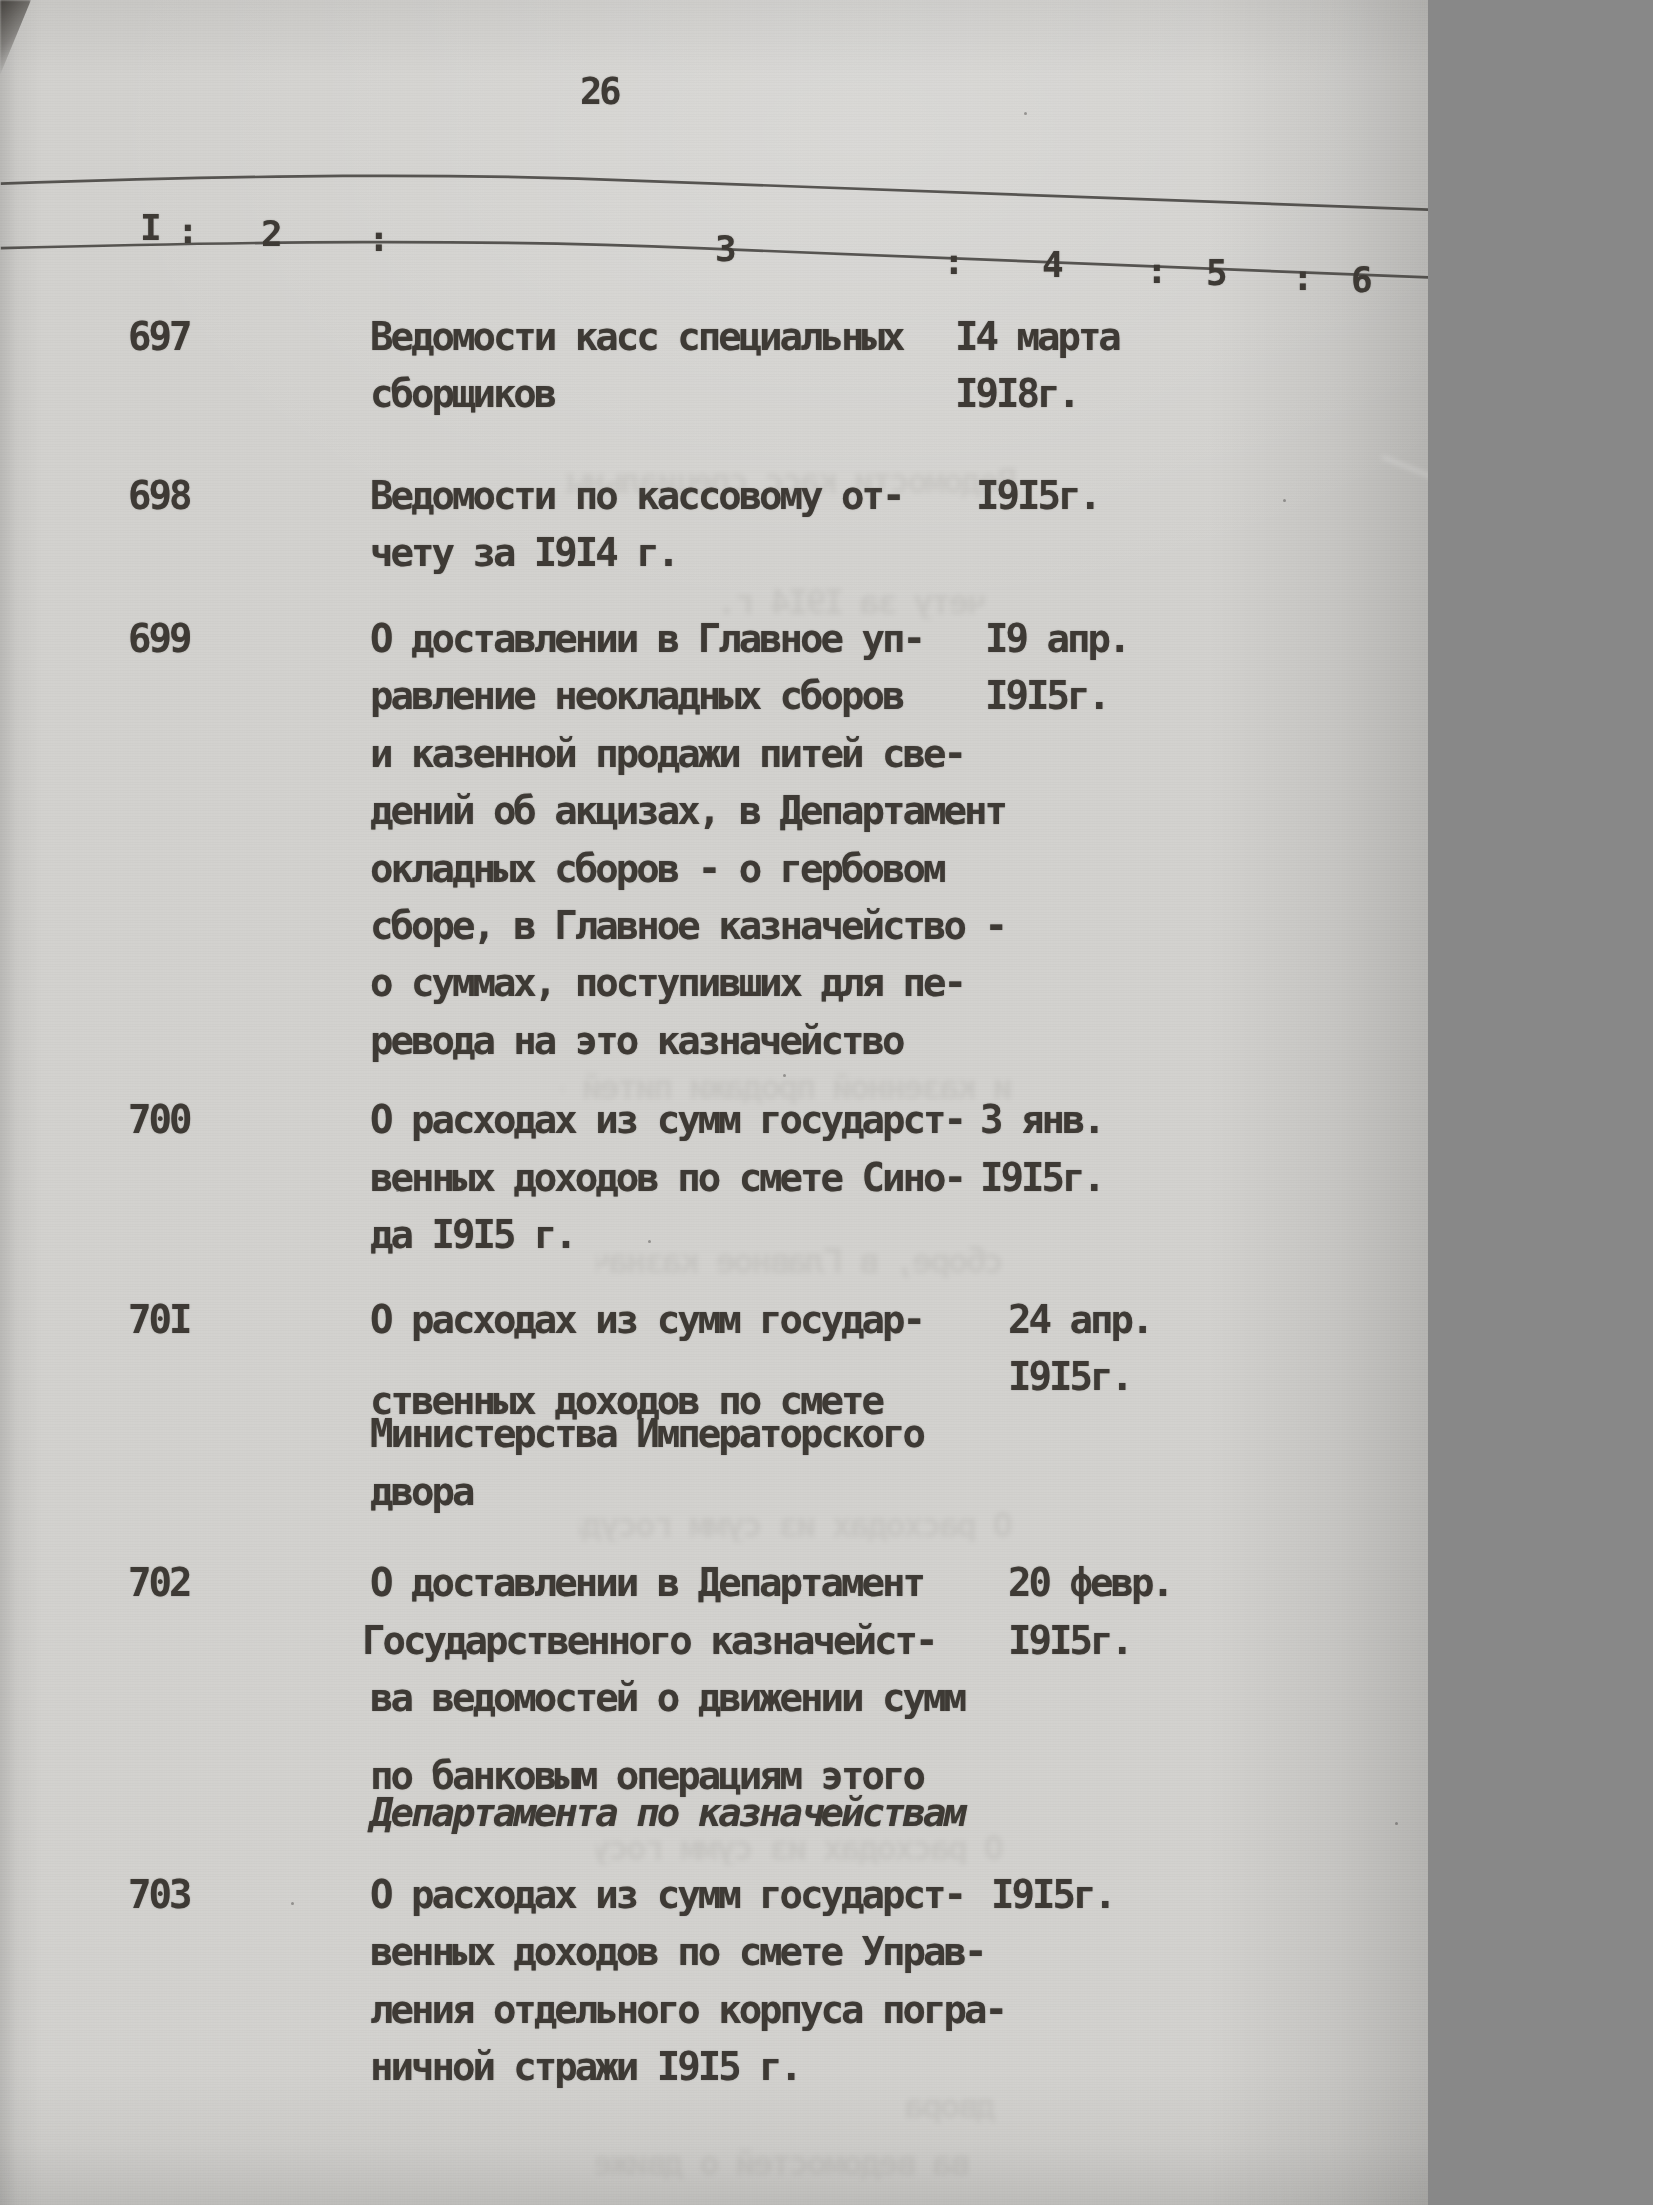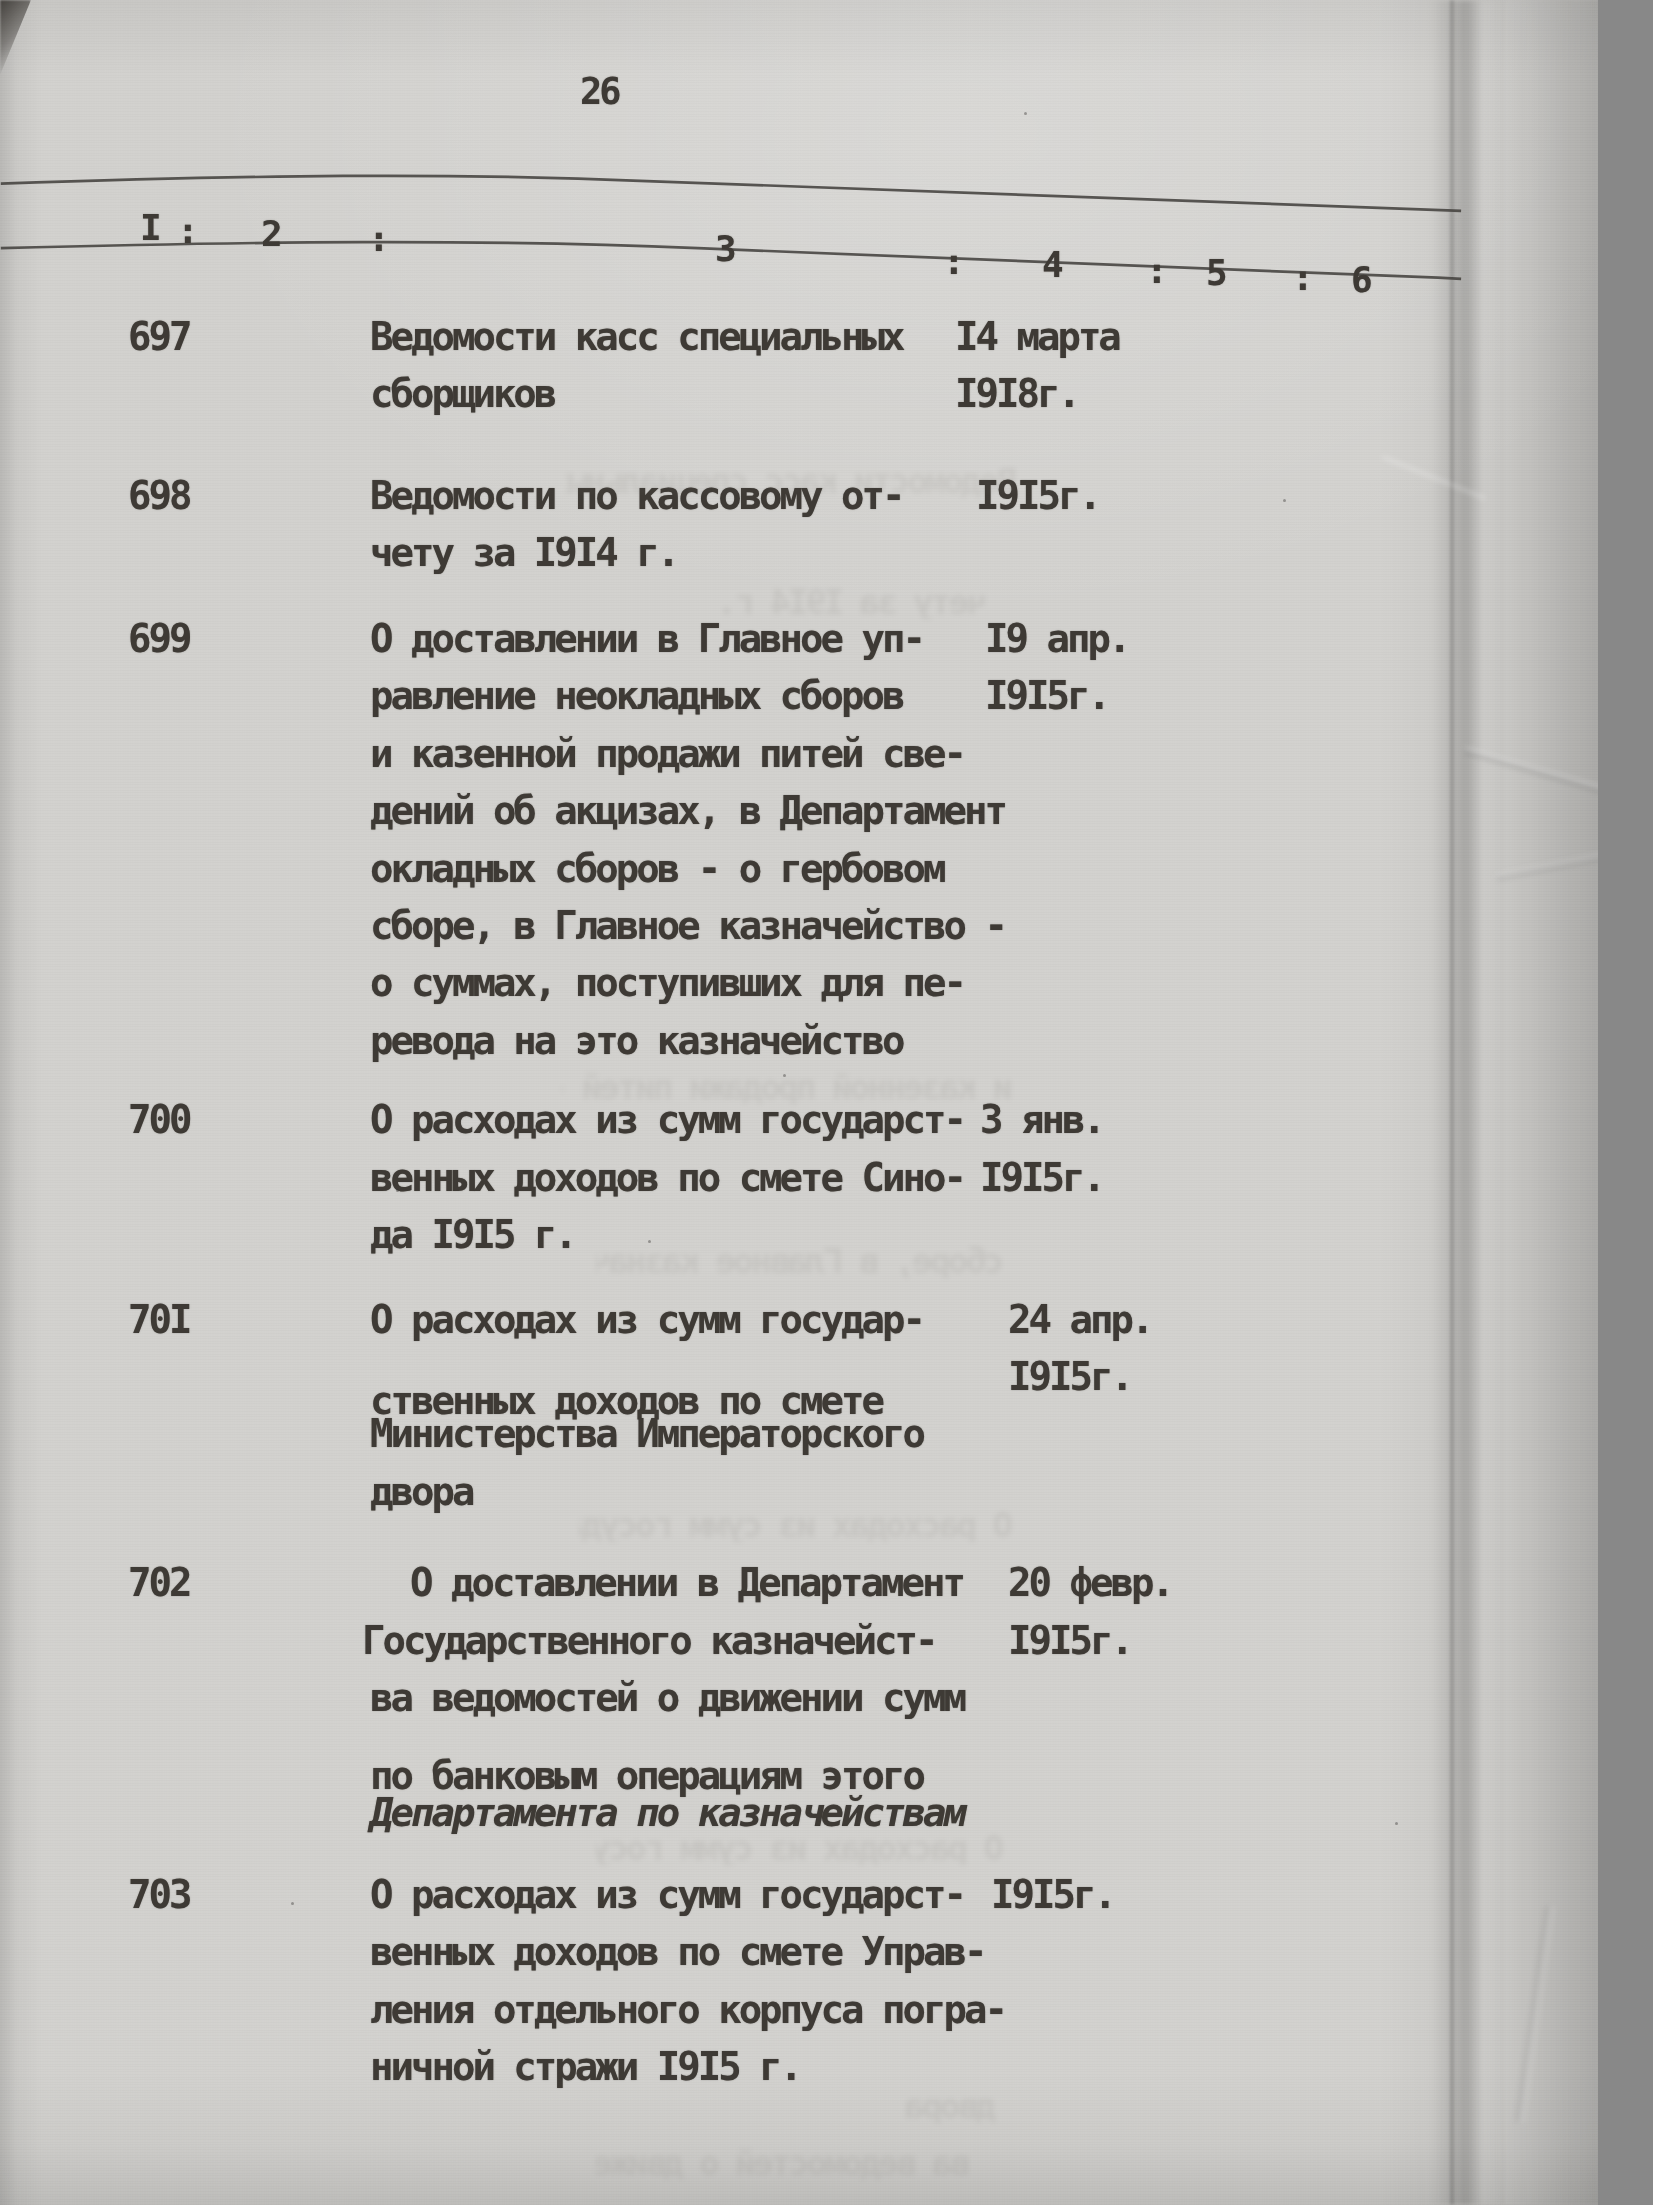--- a/index.html
+++ b/index.html
@@ -1,17 +1,17 @@
 <!DOCTYPE html>
 <html style="font-size:13.6px"><head>
 <meta charset="utf-8">
 <style>
   html,body{margin:0;padding:0;background:#888;}
   .page{
-    position:relative; width:1598px; height:2205px; overflow:hidden;
+    position:relative; width:1428px; height:2205px; overflow:hidden;
     background:
       radial-gradient(1191px 766px at 60% 6%, rgba(255,255,255,.16), transparent 65%),
       linear-gradient(90deg, rgba(0,0,0,.12) 0px, rgba(0,0,0,.04) 17px, transparent 43px),
       linear-gradient(270deg, rgba(0,0,0,.14) 0px, rgba(0,0,0,.06) 94px, transparent 221px),
       linear-gradient(0deg, rgba(0,0,0,.10) 0px, rgba(0,0,0,.03) 60px, transparent 136px),
       linear-gradient(180deg, rgba(0,0,0,.05) 0px, transparent 77px),
       #d2d1ce;
     font-family:"DejaVu Sans Mono", monospace;
   }
   .grain{position:absolute;inset:0;pointer-events:none;
@@ -126,21 +126,21 @@
         <span class="type" style="left: 128px; top: 1292px;">70I</span>
         <span class="type" style="left: 370px; top: 1292px;">О расходах из сумм государ-</span>
         <span class="type" style="left: 370px; top: 1349px; margin-top: 24px;">ственных доходов по смете</span>
         <span class="type" style="left: 370px; top: 1406px;">Министерства Императорского</span>
         <span class="type" style="left: 370px; top: 1464px;">двора</span>
         <span class="type" style="left: 1008px; top: 1292px;">24 апр.</span>
         <span class="type" style="left: 1008px; top: 1349px;">I9I5г.</span>
       </div>
       <div>
         <span class="type" style="left: 128px; top: 1555px;">702</span>
-        <span class="type" style="left: 370px; top: 1555px; margin-left: 40px;">О доставлении в Департамент</span>
+        <span class="type" style="left: 370px; top: 1555px;">О доставлении в Департамент</span>
         <span class="type" style="left: 362px; top: 1613px;">Государственного казначейст-</span>
         <span class="type" style="left: 370px; top: 1670px;">ва ведомостей о движении сумм</span>
         <span class="type" style="left: 370px; top: 1728px; margin-top: 20px;">по банковым операциям этого</span>
         <span class="type" style="left: 370px; top: 1785px; font-style: italic;">Департамента по казначействам</span>
         <span class="type" style="left: 1008px; top: 1555px;">20 февр.</span>
         <span class="type" style="left: 1008px; top: 1613px;">I9I5г.</span>
       </div>
       <div>
         <span class="type" style="left: 128px; top: 1867px;">703</span>
         <span class="type" style="left: 370px; top: 1867px;">О расходах из сумм государст-</span>

